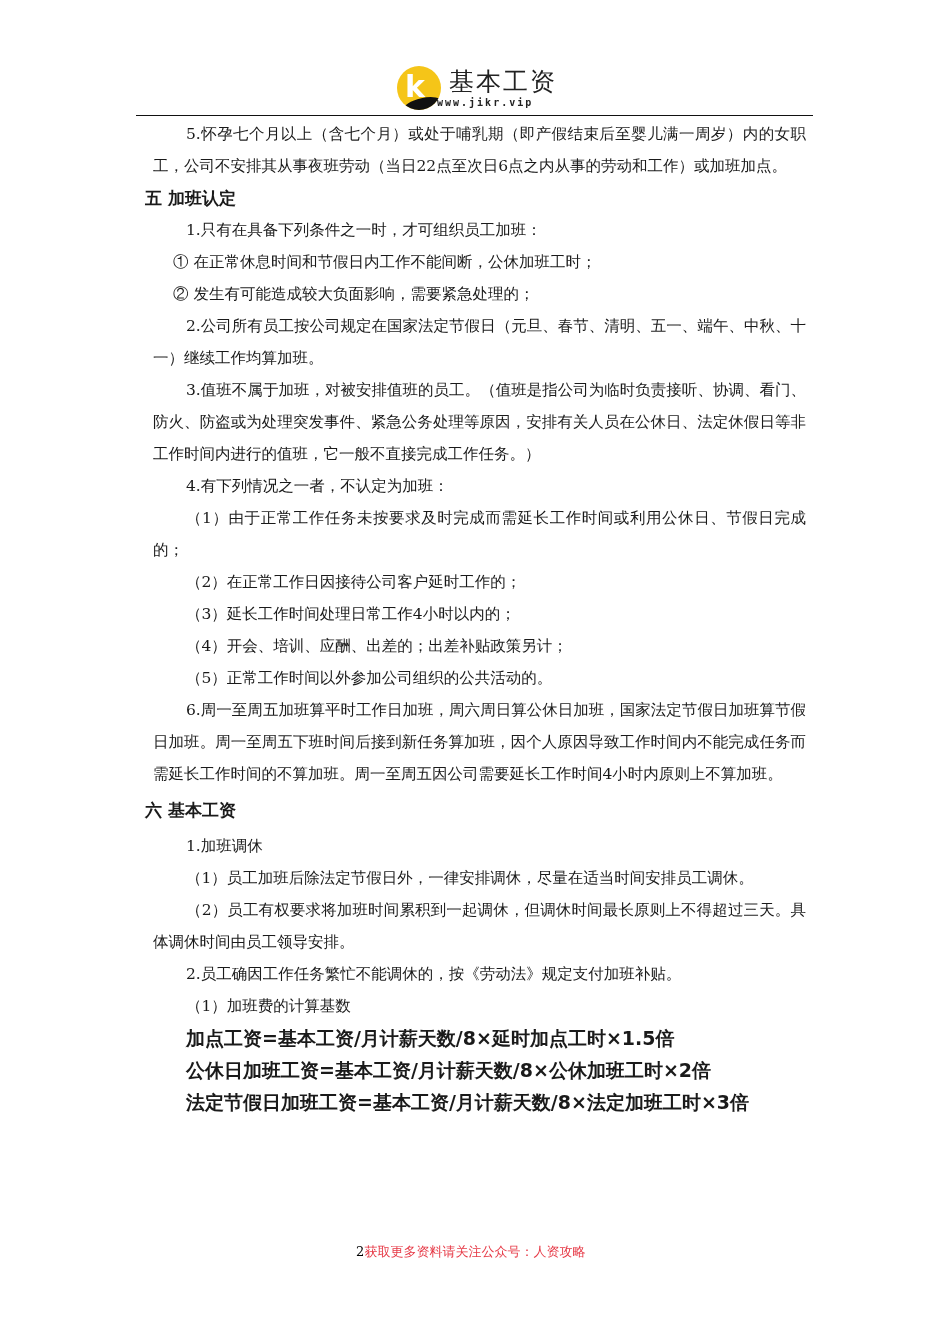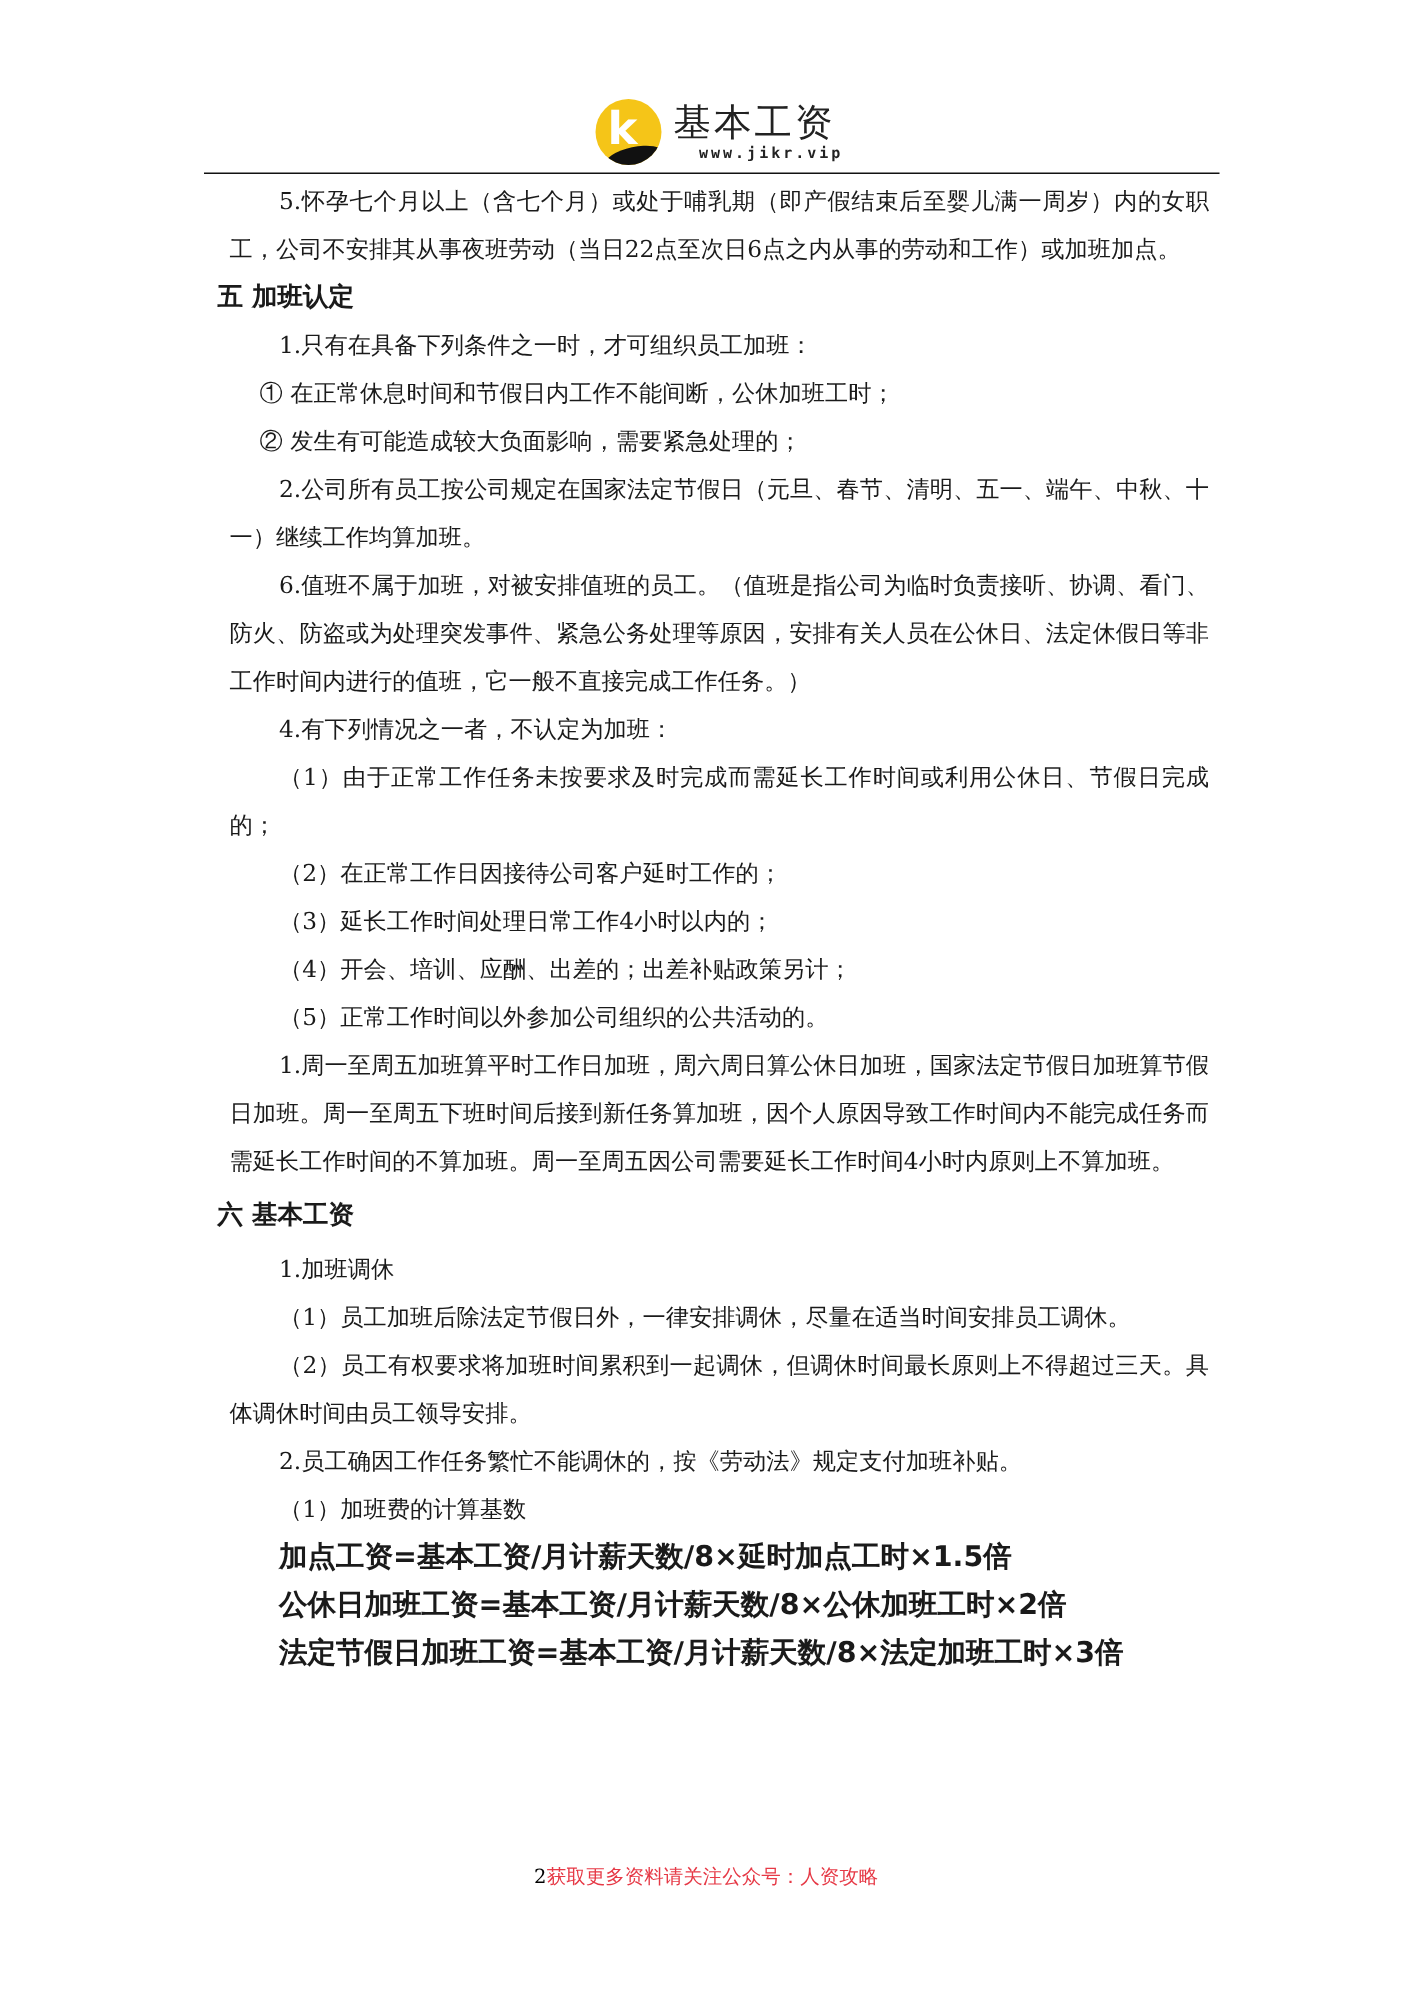--- a/index.html
+++ b/index.html
@@ -8,21 +8,21 @@
   .header { position: absolute; left: 0; top: 0; width: 950px; height: 118px; }
   .logo { position: absolute; left: 397px; top: 66px; width: 190px; height: 48px; }
   .logo-badge { position: absolute; left: 0; top: 0; width: 44px; height: 44px; border-radius: 50%;
                 background: #f5c518; overflow: hidden; }
   .logo-badge .k { position: absolute; left: 8px; top: 3px; font-family: "DejaVu Sans", sans-serif;
                    font-weight: bold; font-size: 30px; color: #ffffff; line-height: 36px; }
   .logo-badge .swoosh { position: absolute; left: 6px; top: 32px; width: 40px; height: 16px;
                         background: #111; border-radius: 50% 50% 0 0; transform: rotate(-12deg); }
   .logo-title { position: absolute; left: 52px; top: 2px; font-family: "DejaVu Sans", sans-serif;
                 font-size: 25px; color: #222; letter-spacing: 2px; line-height: 28px; }
-  .logo-url { position: absolute; left: 69px; top: 31px; font-family: "DejaVu Sans Mono", monospace;
+  .logo-url { position: absolute; left: 40px; top: 31px; font-family: "DejaVu Sans Mono", monospace;
               font-size: 10px; font-weight: bold; color: #222; letter-spacing: 2px; line-height: 12px; }
   .header-rule { position: absolute; left: 136px; top: 115px; width: 677px; height: 0;
                  border-top: 1.5px solid #111; }
 
   .content { position: absolute; left: 153px; top: 118px; width: 653px; }
   p { margin: 0; font-size: 15.5px; line-height: 32px; text-align: justify; }
   p.indent { text-indent: 33px; }
   p.indent2 { text-indent: 0; padding-left: 33px; }
   p.item { text-indent: 0; padding-left: 20px; }
   p.hang { text-indent: 33px; }
@@ -52,28 +52,28 @@
 </div>
 
 <div class="content">
   <p class="indent">5.怀孕七个月以上（含七个月）或处于哺乳期（即产假结束后至婴儿满一周岁）内的女职工，公司不安排其从事夜班劳动（当日22点至次日6点之内从事的劳动和工作）或加班加点。</p>
 
   <h2>五 加班认定</h2>
   <p class="indent2">1.只有在具备下列条件之一时，才可组织员工加班：</p>
   <p class="item">① 在正常休息时间和节假日内工作不能间断，公休加班工时；</p>
   <p class="item">② 发生有可能造成较大负面影响，需要紧急处理的；</p>
   <p class="indent">2.公司所有员工按公司规定在国家法定节假日（元旦、春节、清明、五一、端午、中秋、十一）继续工作均算加班。</p>
-  <p class="indent">6.值班不属于加班，对被安排值班的员工。（值班是指公司为临时负责接听、协调、看门、防火、防盗或为处理突发事件、紧急公务处理等原因，安排有关人员在公休日、法定休假日等非工作时间内进行的值班，它一般不直接完成工作任务。）</p>
+  <p class="indent">3.值班不属于加班，对被安排值班的员工。（值班是指公司为临时负责接听、协调、看门、防火、防盗或为处理突发事件、紧急公务处理等原因，安排有关人员在公休日、法定休假日等非工作时间内进行的值班，它一般不直接完成工作任务。）</p>
   <p class="indent">4.有下列情况之一者，不认定为加班：</p>
   <p class="hang">（1）由于正常工作任务未按要求及时完成而需延长工作时间或利用公休日、节假日完成的；</p>
   <p class="hang">（2）在正常工作日因接待公司客户延时工作的；</p>
   <p class="hang">（3）延长工作时间处理日常工作4小时以内的；</p>
   <p class="hang">（4）开会、培训、应酬、出差的；出差补贴政策另计；</p>
   <p class="hang">（5）正常工作时间以外参加公司组织的公共活动的。</p>
-  <p class="indent">1.周一至周五加班算平时工作日加班，周六周日算公休日加班，国家法定节假日加班算节假日加班。周一至周五下班时间后接到新任务算加班，因个人原因导致工作时间内不能完成任务而需延长工作时间的不算加班。周一至周五因公司需要延长工作时间4小时内原则上不算加班。</p>
+  <p class="indent">6.周一至周五加班算平时工作日加班，周六周日算公休日加班，国家法定节假日加班算节假日加班。周一至周五下班时间后接到新任务算加班，因个人原因导致工作时间内不能完成任务而需延长工作时间的不算加班。周一至周五因公司需要延长工作时间4小时内原则上不算加班。</p>
 
   <h2 class="s6">六 基本工资</h2>
   <p class="indent">1.加班调休</p>
   <p class="hang">（1）员工加班后除法定节假日外，一律安排调休，尽量在适当时间安排员工调休。</p>
   <p class="hang">（2）员工有权要求将加班时间累积到一起调休，但调休时间最长原则上不得超过三天。具体调休时间由员工领导安排。</p>
   <p class="indent">2.员工确因工作任务繁忙不能调休的，按《劳动法》规定支付加班补贴。</p>
   <p class="hang">（1）加班费的计算基数</p>
   <p class="formula">加点工资=基本工资/月计薪天数/8×延时加点工时×1.5倍</p>
   <p class="formula">公休日加班工资=基本工资/月计薪天数/8×公休加班工时×2倍</p>
   <p class="formula">法定节假日加班工资=基本工资/月计薪天数/8×法定加班工时×3倍</p>

